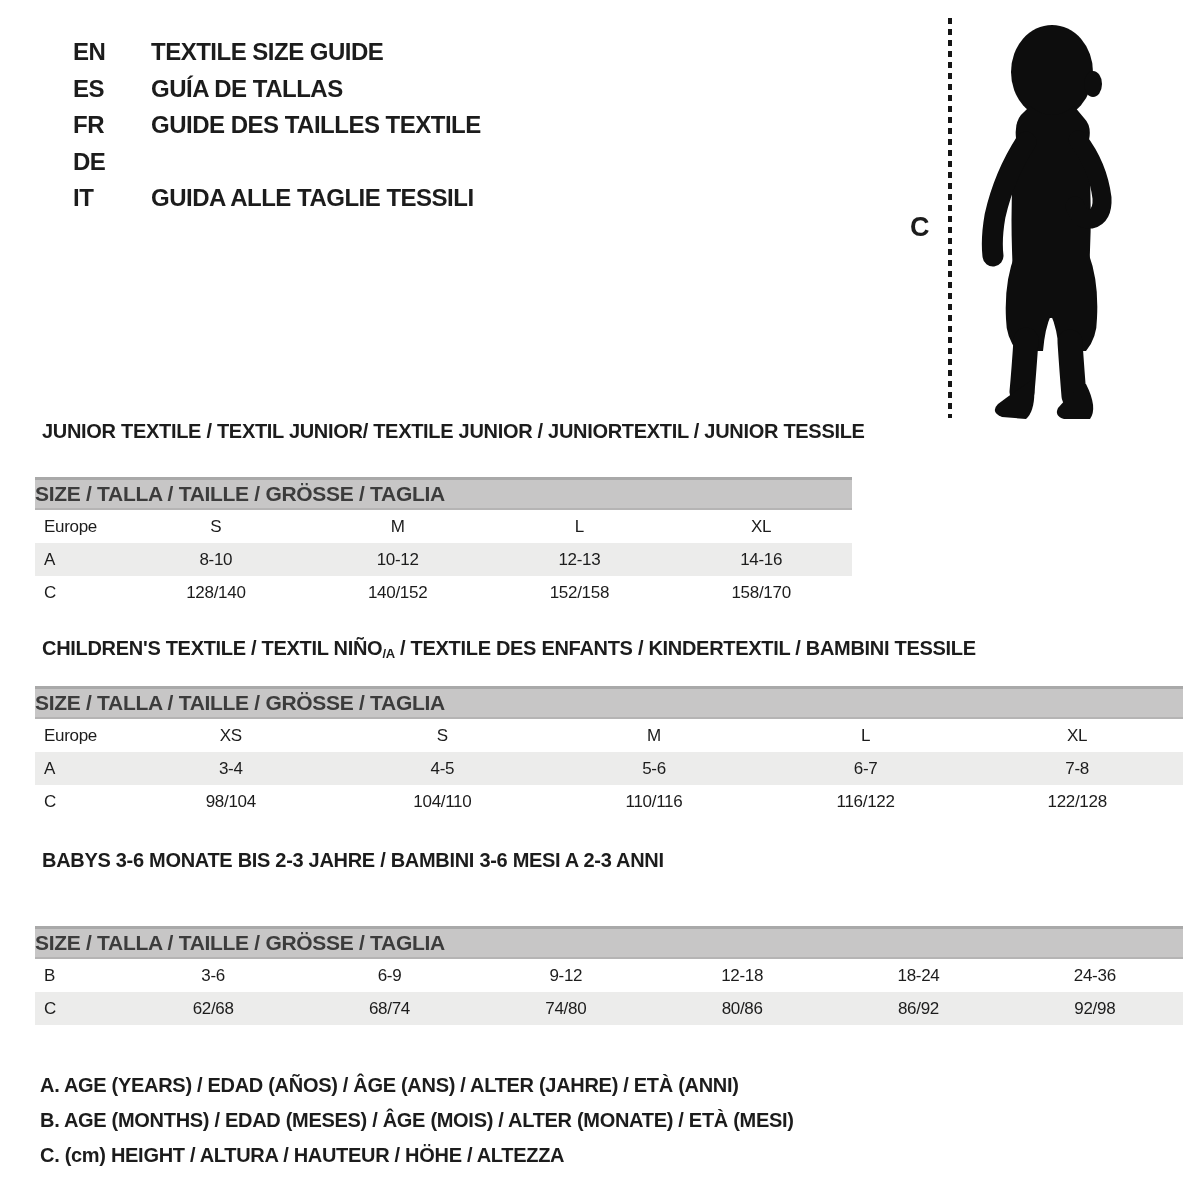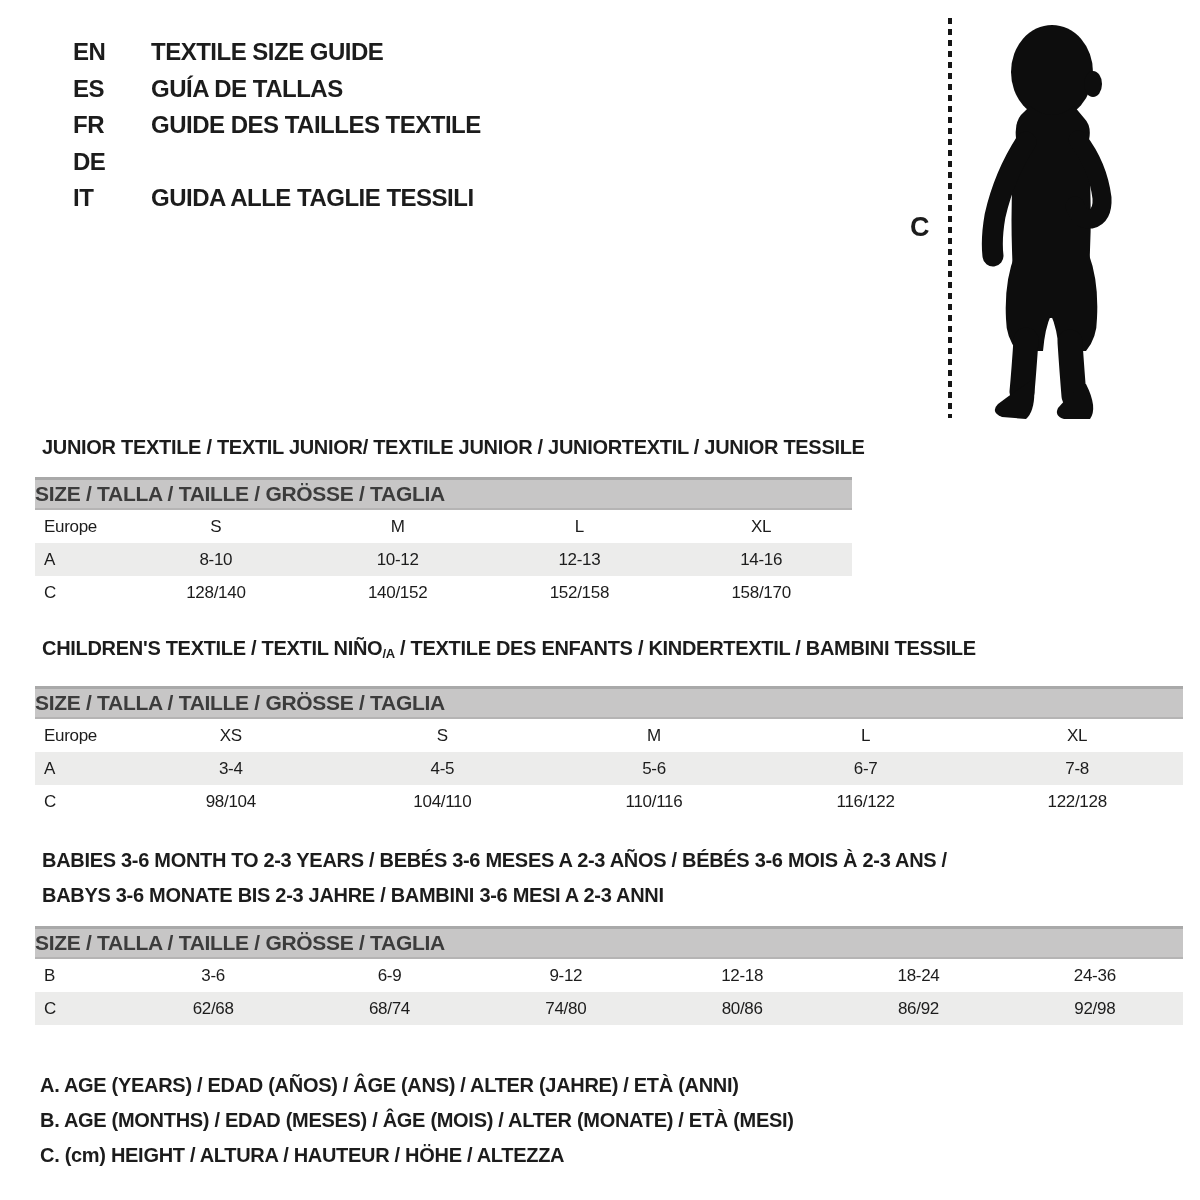--- a/index.html
+++ b/index.html
@@ -93,21 +93,21 @@
       <path d="M62 122 Q40 156 31 196 Q27 219 29 236" fill="none" stroke="#0d0d0d" stroke-width="21" stroke-linecap="round"></path>
       <path d="M114 120 Q134 146 138 178 Q139 196 127 199 Q116 200 111 186" fill="none" stroke="#0d0d0d" stroke-width="19" stroke-linecap="round"></path>
       <path d="M62 320 Q60 350 58 372" fill="none" stroke="#0d0d0d" stroke-width="25" stroke-linecap="round"></path>
       <path d="M106 322 Q108 352 110 376" fill="none" stroke="#0d0d0d" stroke-width="25" stroke-linecap="round"></path>
       <path d="M68 360 Q50 372 34 384 Q26 392 38 397 L62 399 Q72 390 70 364 Z"></path>
       <path d="M120 364 Q104 376 94 388 Q90 396 100 399 L126 399 Q134 388 122 364 Z"></path>
     </g>
   </svg>
 </div>
 
-<div class="section-heading" style="top:436px;">JUNIOR TEXTILE / TEXTIL JUNIOR/ TEXTILE JUNIOR / JUNIORTEXTIL / JUNIOR TESSILE</div>
+<div class="section-heading" style="top:420px;">JUNIOR TEXTILE / TEXTIL JUNIOR/ TEXTILE JUNIOR / JUNIORTEXTIL / JUNIOR TESSILE</div>
 
 <div class="size-table" style="top:477px; width:817px;">
   <div class="size-bar">SIZE / TALLA / TAILLE / GRÖSSE / TAGLIA</div>
   <div class="trow">
     <span class="tlabel">Europe</span>
     <span class="tcell">S</span>
     <span class="tcell">M</span>
     <span class="tcell">L</span>
     <span class="tcell">XL</span>
   </div>
@@ -153,21 +153,20 @@
     <span class="tlabel">C</span>
     <span class="tcell">98/104</span>
     <span class="tcell">104/110</span>
     <span class="tcell">110/116</span>
     <span class="tcell">116/122</span>
     <span class="tcell">122/128</span>
   </div>
 </div>
 
 <div class="section-heading two-line" style="top:843px;">
-  <span style="display:block;">BABIES 3-6 MONTH TO 2-3 YEARS / BEBÉS 3-6 MESES A 2-3 AÑOS / BÉBÉS 3-6 MOIS À 2-3 ANS /</span>
   <span style="display:block;">BABYS 3-6 MONATE BIS 2-3 JAHRE / BAMBINI 3-6 MESI A 2-3 ANNI</span>
 </div>
 
 <div class="size-table" style="top:926px; width:1148px;">
   <div class="size-bar">SIZE / TALLA / TAILLE / GRÖSSE / TAGLIA</div>
   <div class="trow">
     <span class="tlabel">B</span>
     <span class="tcell">3-6</span>
     <span class="tcell">6-9</span>
     <span class="tcell">9-12</span>

